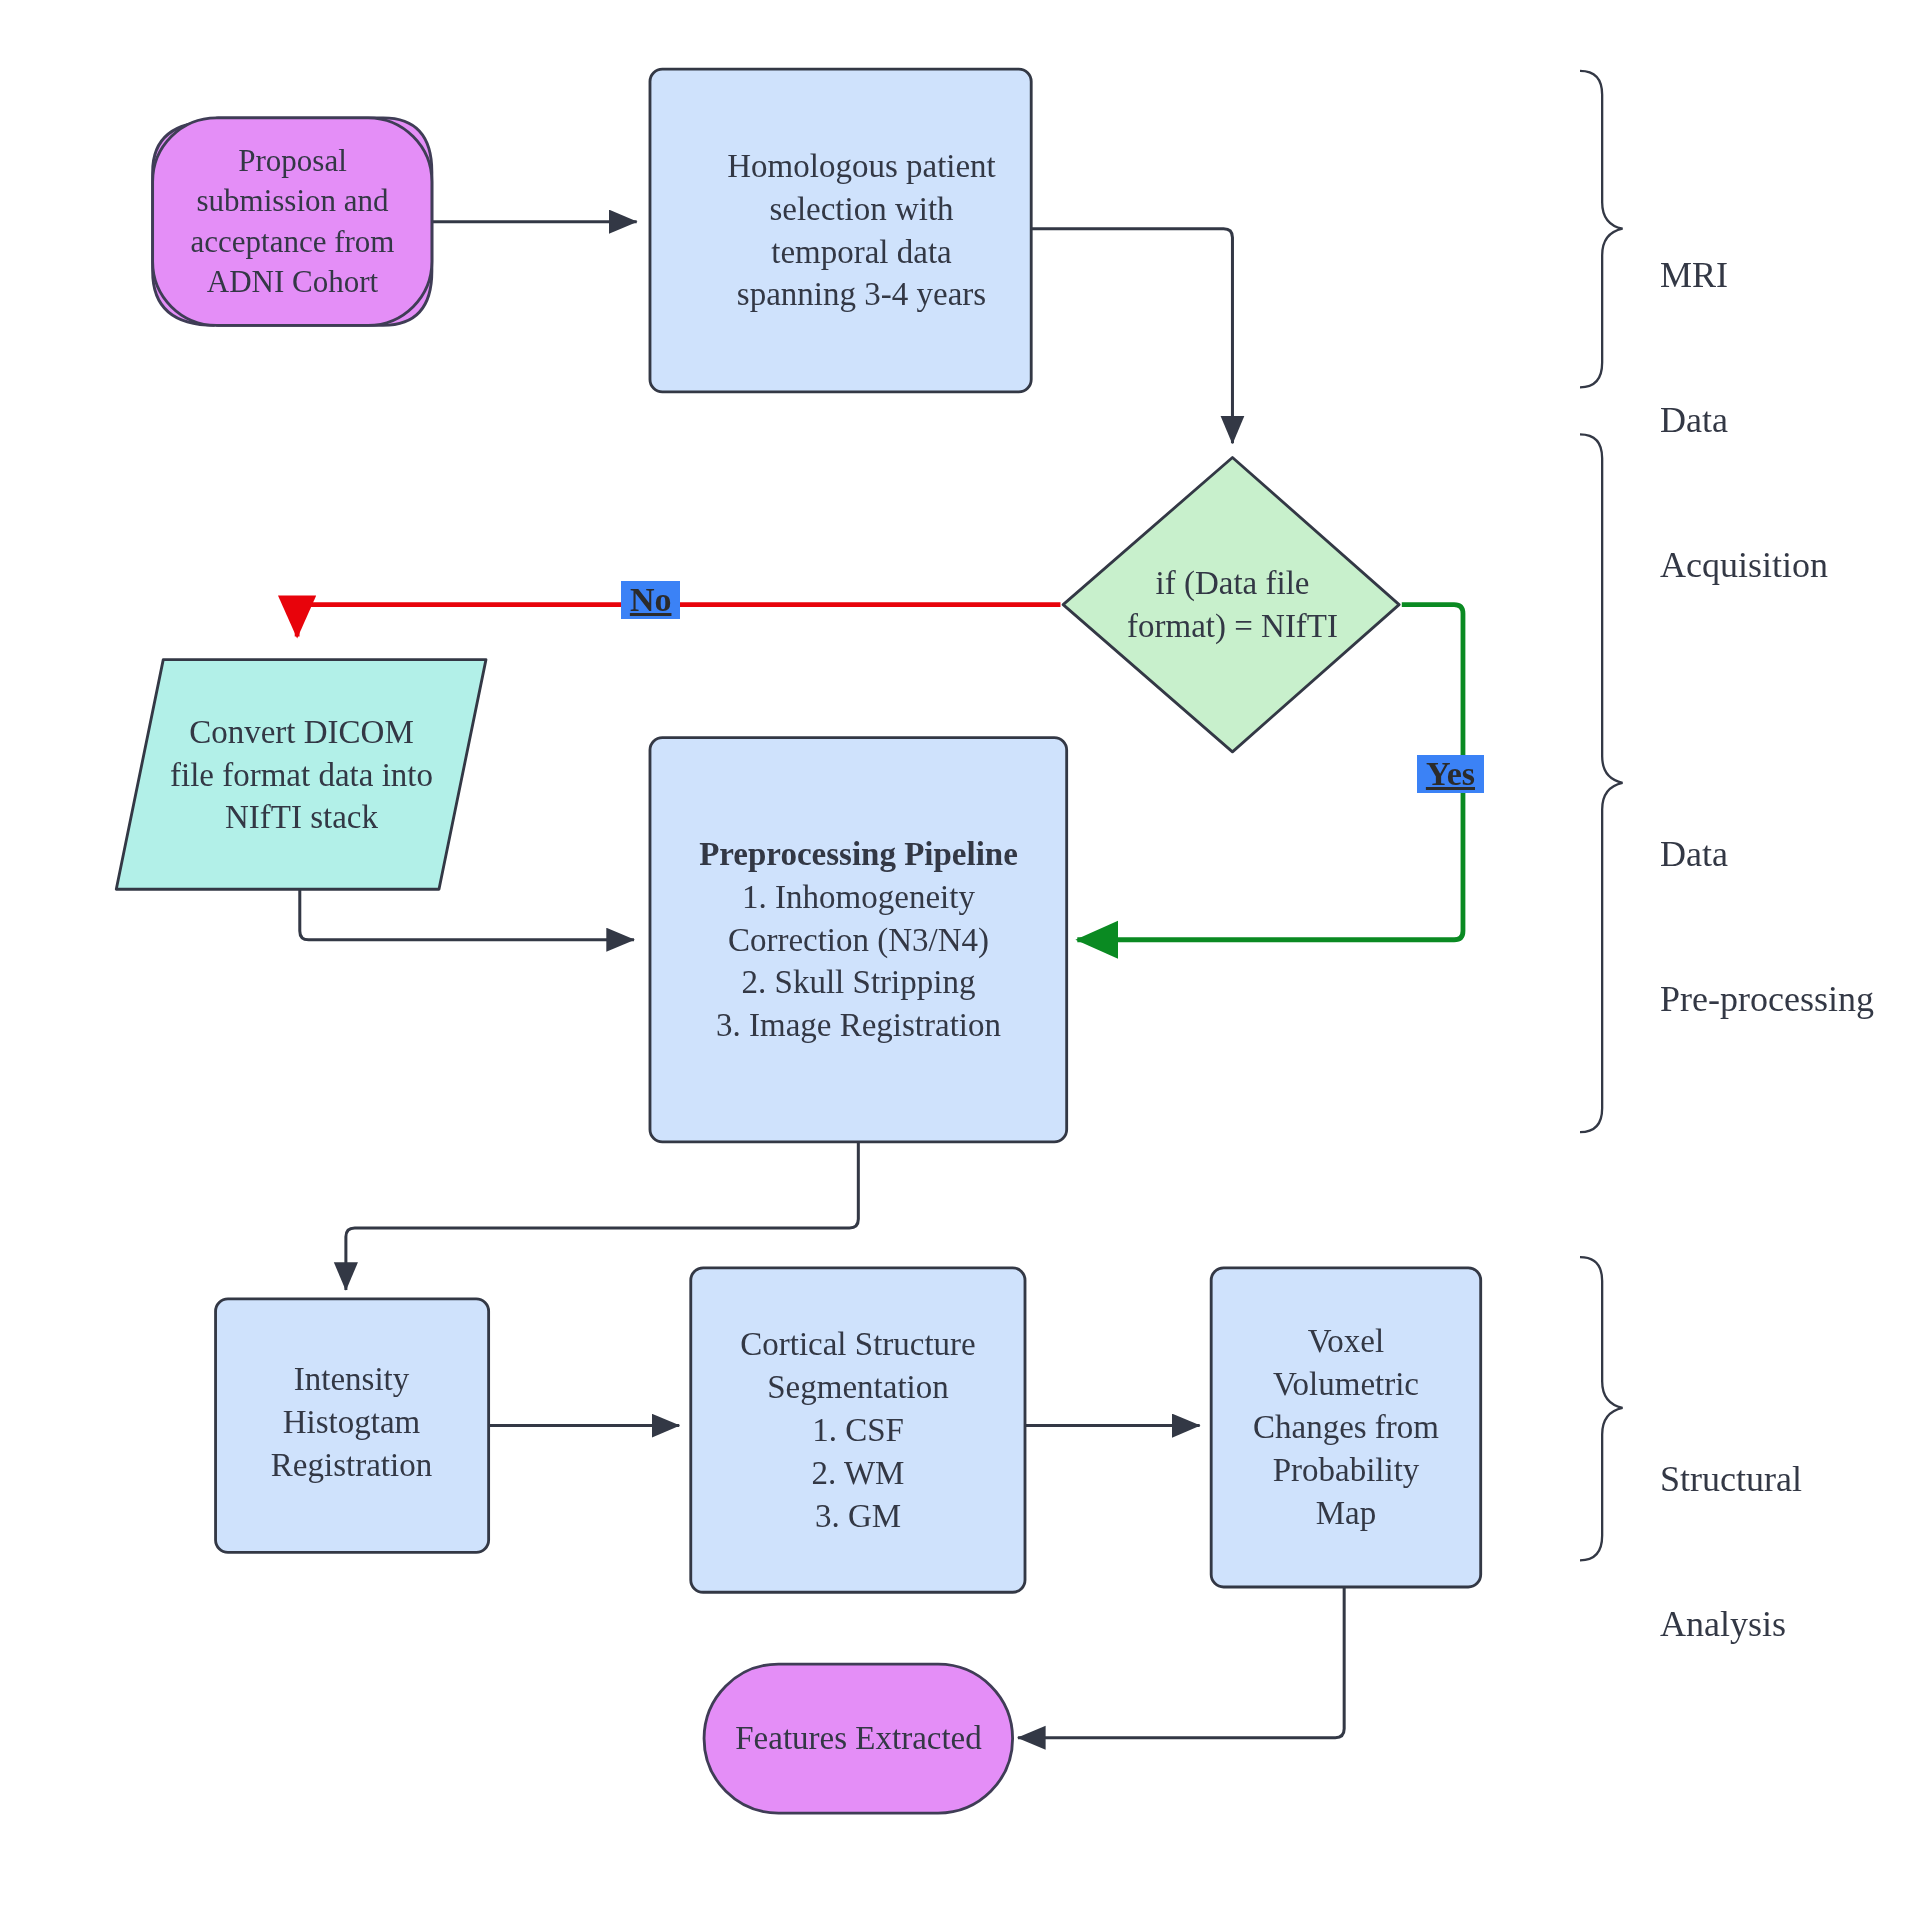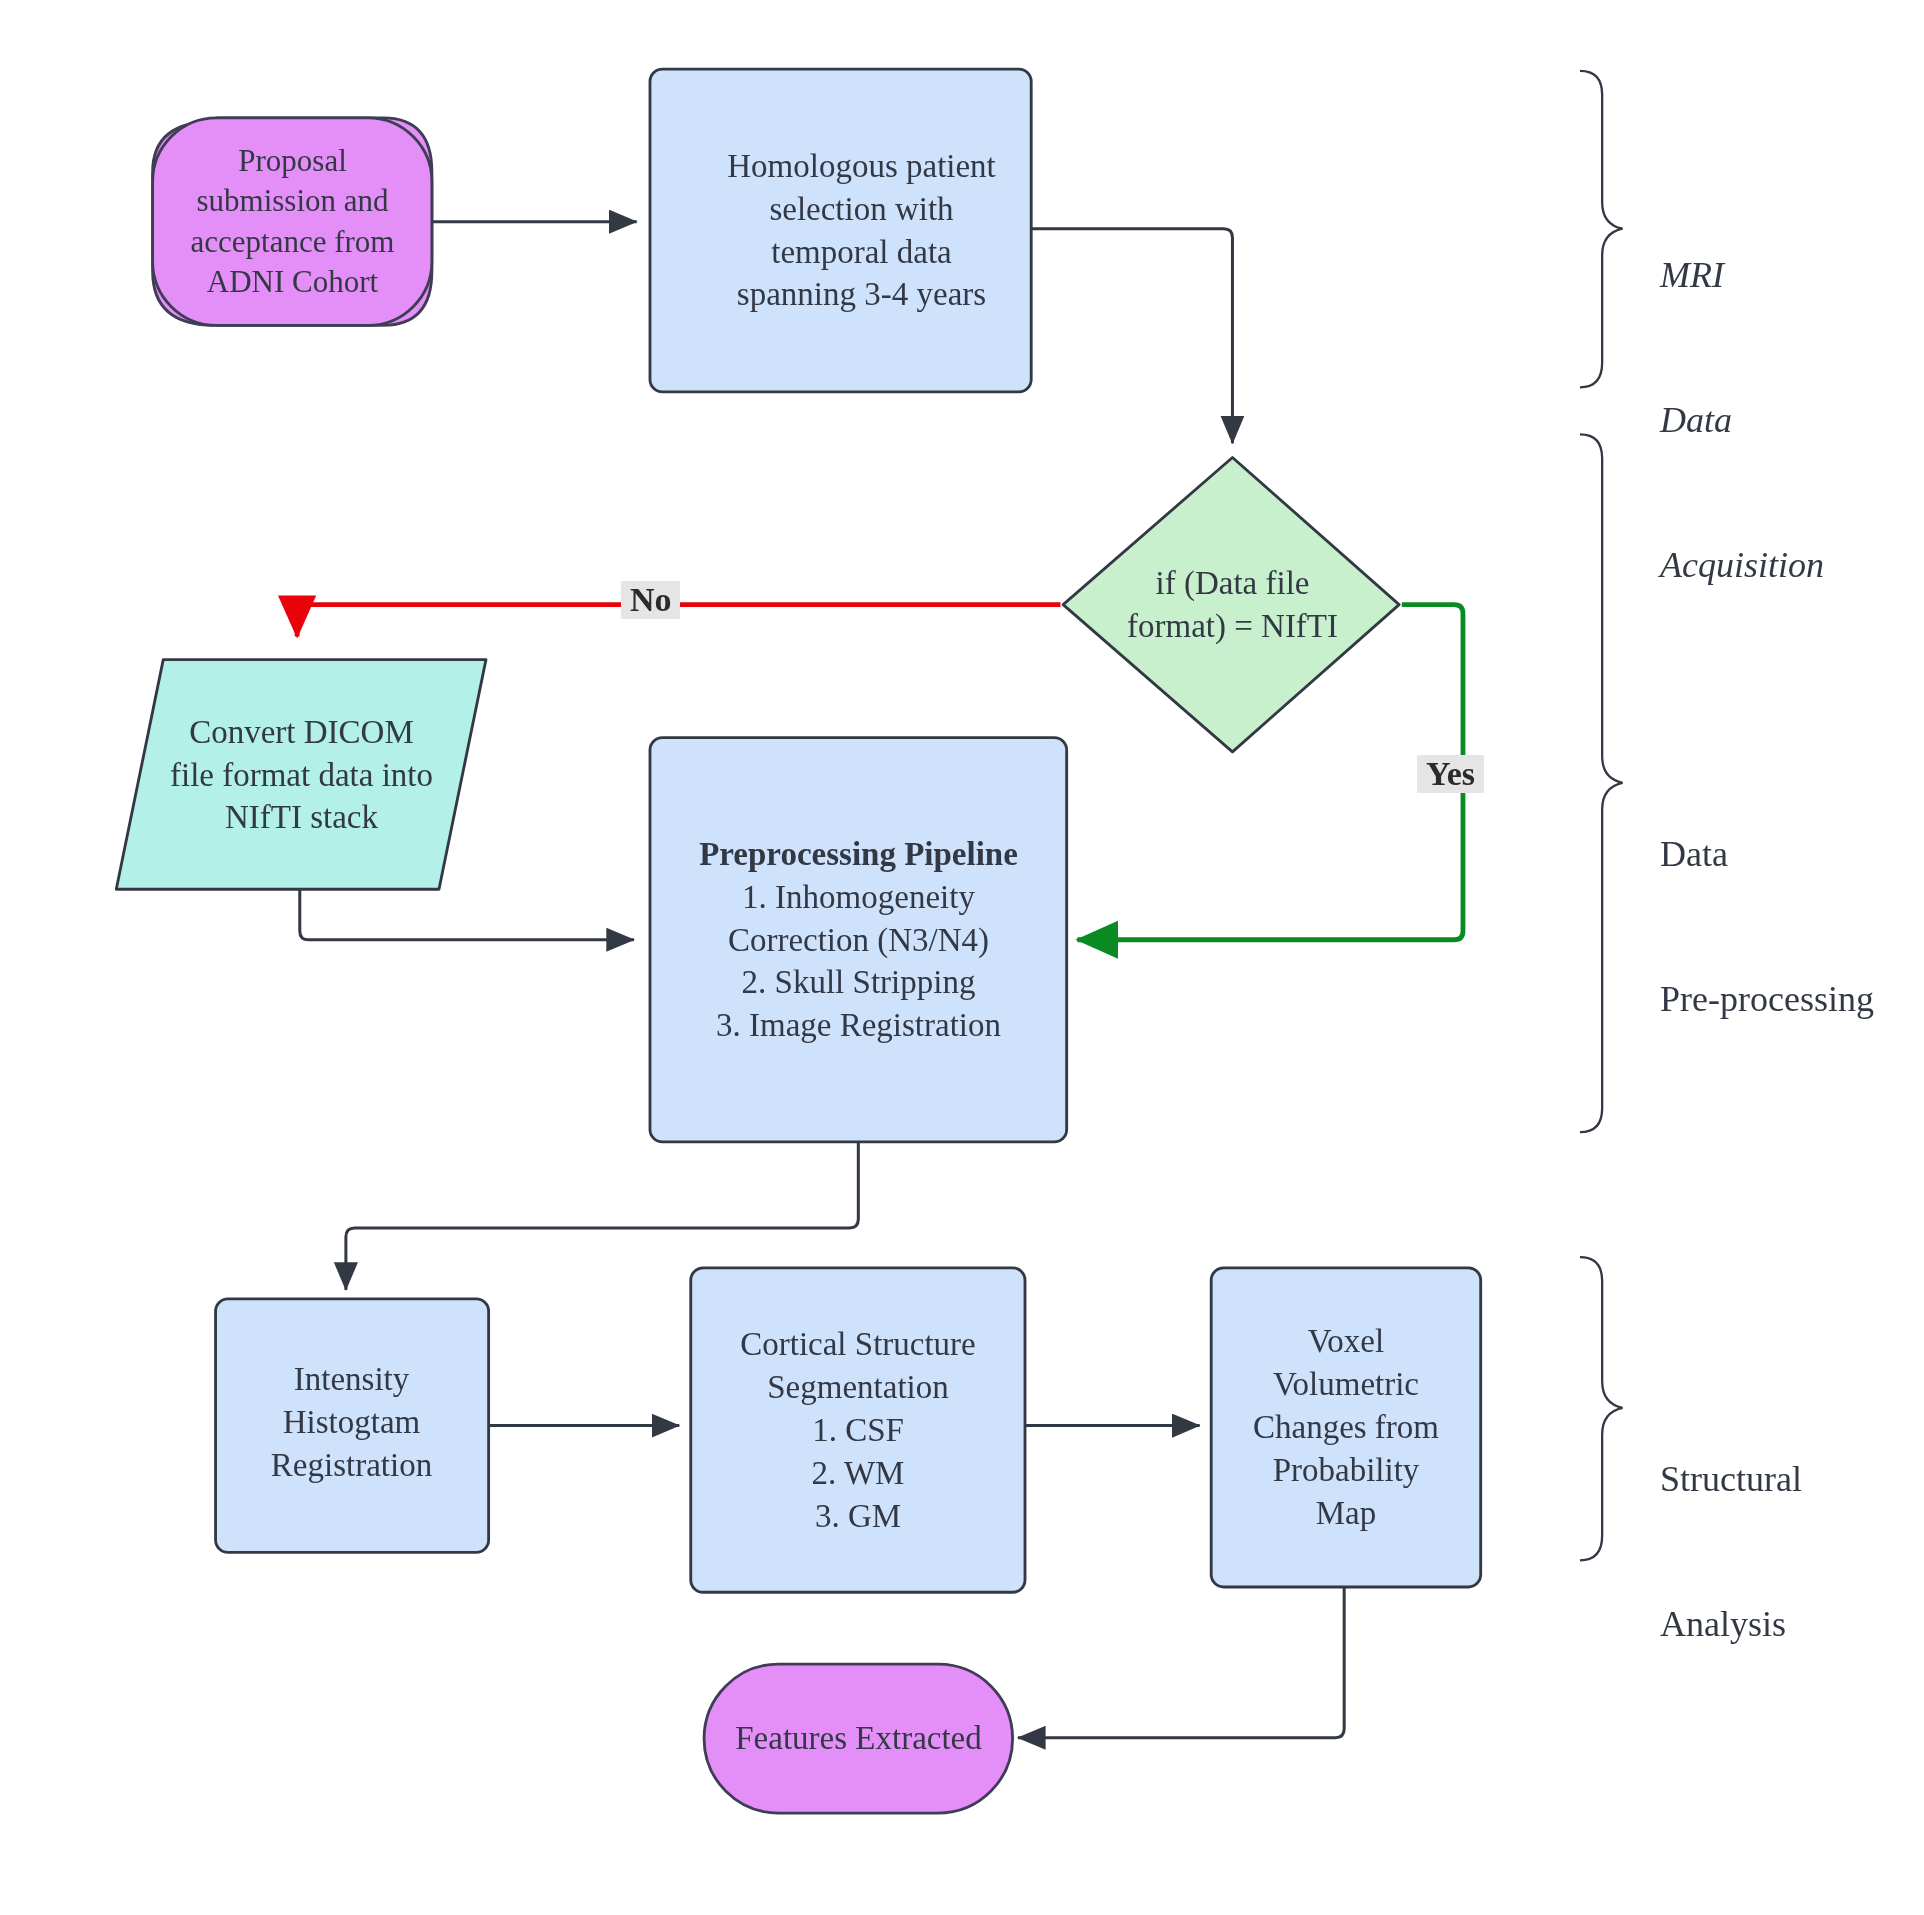--- a/index.html
+++ b/index.html
@@ -34,23 +34,24 @@
     pointer-events: none;
     line-height: 1.30;
   }
   .node-text .ln { display: block; white-space: pre; text-align: right; }
   .bold-line { font-weight: bold; }
   .edge-label {
     position: absolute;
     color: #2b2b2b;
     font-weight: bold;
     font-family: "Liberation Serif", "DejaVu Serif", serif;
-    background: #e5e5e5;
+    background: #3b82f6;
     padding: 0 8.9px;
     white-space: nowrap;
+    text-decoration: underline;
   }
   .brace-label {
     position: absolute;
     color: #333845;
     font-family: "Liberation Serif", "DejaVu Serif", serif;
     line-height: 1.34;
     white-space: pre;
   }
   .brace-label .ln { display: block; }
 </style>
@@ -177,21 +178,21 @@
     <span class="ln">Voxel</span>
     <span class="ln">Volumetric</span>
     <span class="ln">Changes from</span>
     <span class="ln">Probability</span>
     <span class="ln">Map</span>
   </div>
 
   <div class="edge-label" style="left:621px; top:581px; font-size:34px;">No</div>
   <div class="edge-label" style="left:1417px; top:755px; font-size:34px;">Yes</div>
 
-  <div class="brace-label" style="left:1660px; top:155px; font-size:36px;font-style:italic;">
+  <div class="brace-label" style="left:1660px; top:155px; font-size:36px;">
     <span class="ln">MRI</span>
     <span class="ln">Data</span>
     <span class="ln">Acquisition</span>
   </div>
 
   <div class="brace-label" style="left:1660px; top:734px; font-size:36px;">
     <span class="ln">Data</span>
     <span class="ln">Pre-processing</span>
   </div>
 

